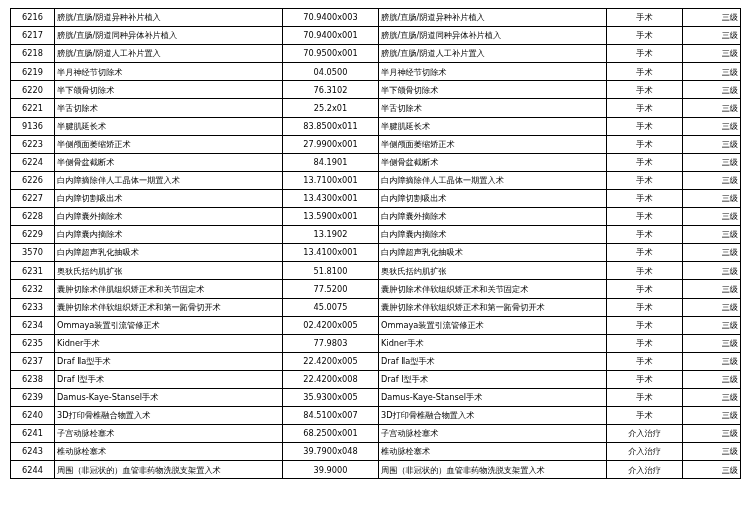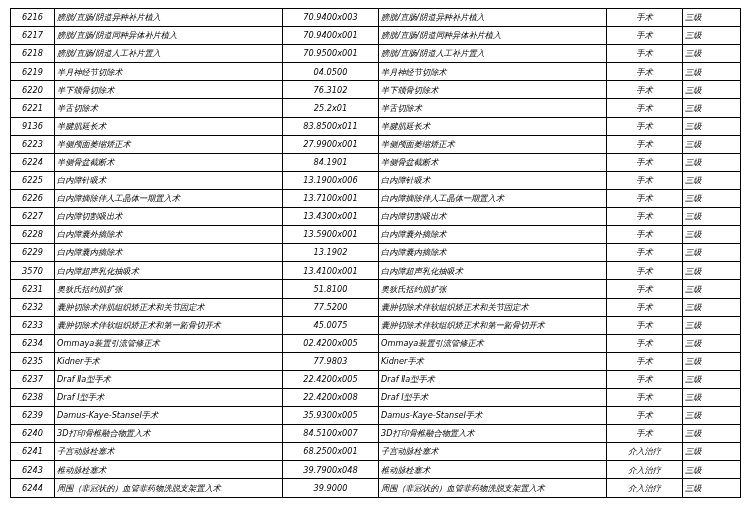--- a/index.html
+++ b/index.html
@@ -12,21 +12,20 @@
     height: 529px;
     font-family: "DejaVu Sans", "Liberation Sans", sans-serif;
     color: #000000;
   }
   .page {
     position: relative;
     width: 750px;
     height: 372px;
     box-sizing: border-box;
     padding: 8px 10px 14px 10px;
-    font-style: italic;
   }
   table.codes {
     border-collapse: collapse;
     table-layout: fixed;
     width: 730px;
     margin: 0 auto;
   }
   table.codes td {
     border: 1px solid #000000;
     font-size: 8.2px;
@@ -41,21 +40,21 @@
   col.c-num  { width: 96px; }
   col.c-name2{ width: 228px; }
   col.c-type { width: 76px; }
   col.c-level{ width: 58px; }
 
   td.code { text-align: center; }
   td.name { text-align: left; }
   td.num  { text-align: center; }
   td.name2{ text-align: left; }
   td.type { text-align: center; margin-left: 16px; }
-  td.level{ text-align: left; }
+  td.level{ text-align: right; }
 </style>
 </head>
 <body>
 
 <div class="page">
   <table class="codes">
     <colgroup>
       <col class="c-code">
       <col class="c-name">
       <col class="c-num">
@@ -130,28 +129,20 @@
         </tr>
         <tr>
           <td class="code">6224</td>
           <td class="name">半侧骨盆截断术</td>
           <td class="num">84.1901</td>
           <td class="name2">半侧骨盆截断术</td>
           <td class="type">手术</td>
           <td class="level">三级</td>
         </tr>
         <tr>
-          <td class="code">6225</td>
-          <td class="name">白内障针吸术</td>
-          <td class="num">13.1900x006</td>
-          <td class="name2">白内障针吸术</td>
-          <td class="type">手术</td>
-          <td class="level">三级</td>
-        </tr>
-        <tr>
           <td class="code">6226</td>
           <td class="name">白内障摘除伴人工晶体一期置入术</td>
           <td class="num">13.7100x001</td>
           <td class="name2">白内障摘除伴人工晶体一期置入术</td>
           <td class="type">手术</td>
           <td class="level">三级</td>
         </tr>
         <tr>
           <td class="code">6227</td>
           <td class="name">白内障切割吸出术</td>

